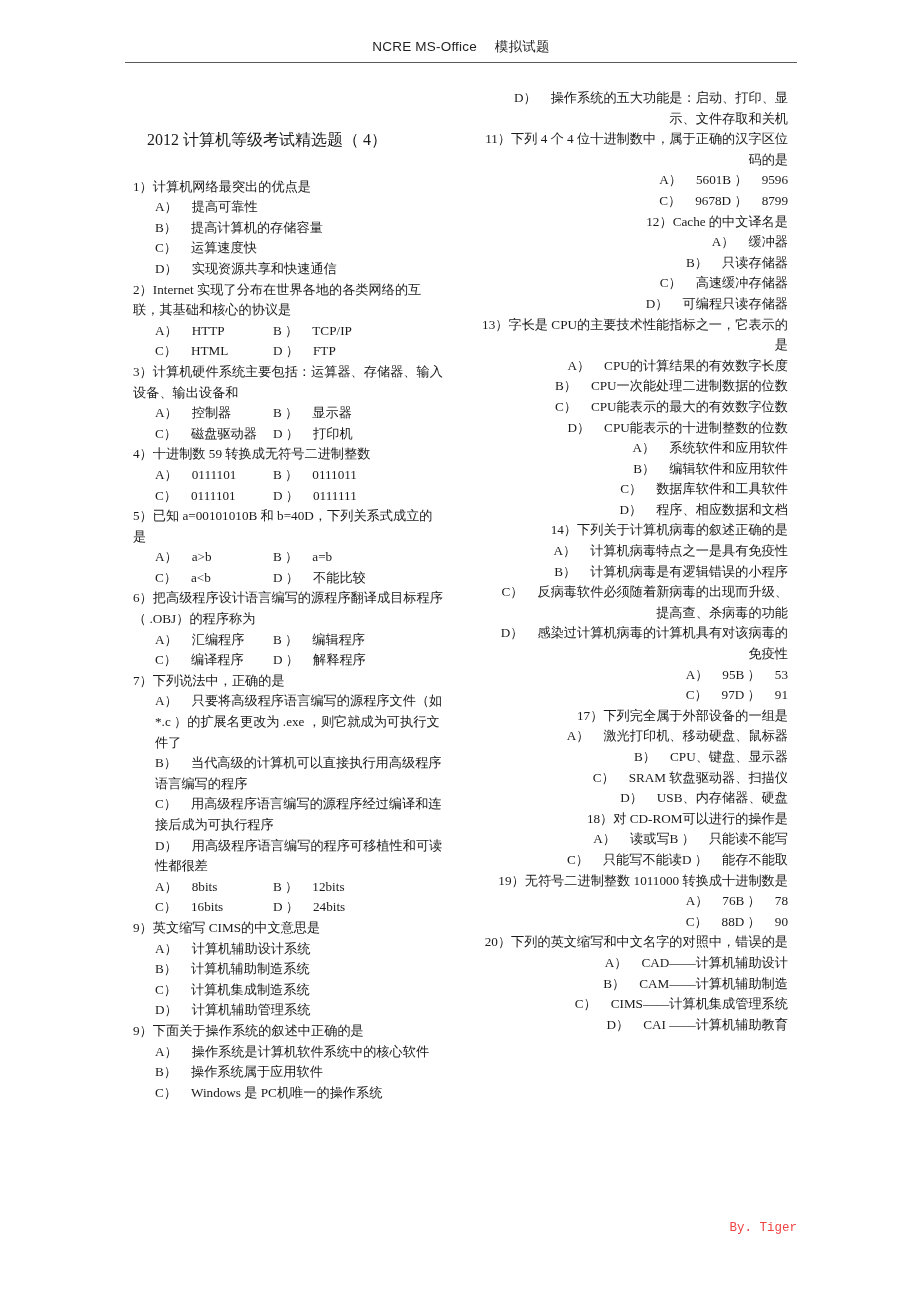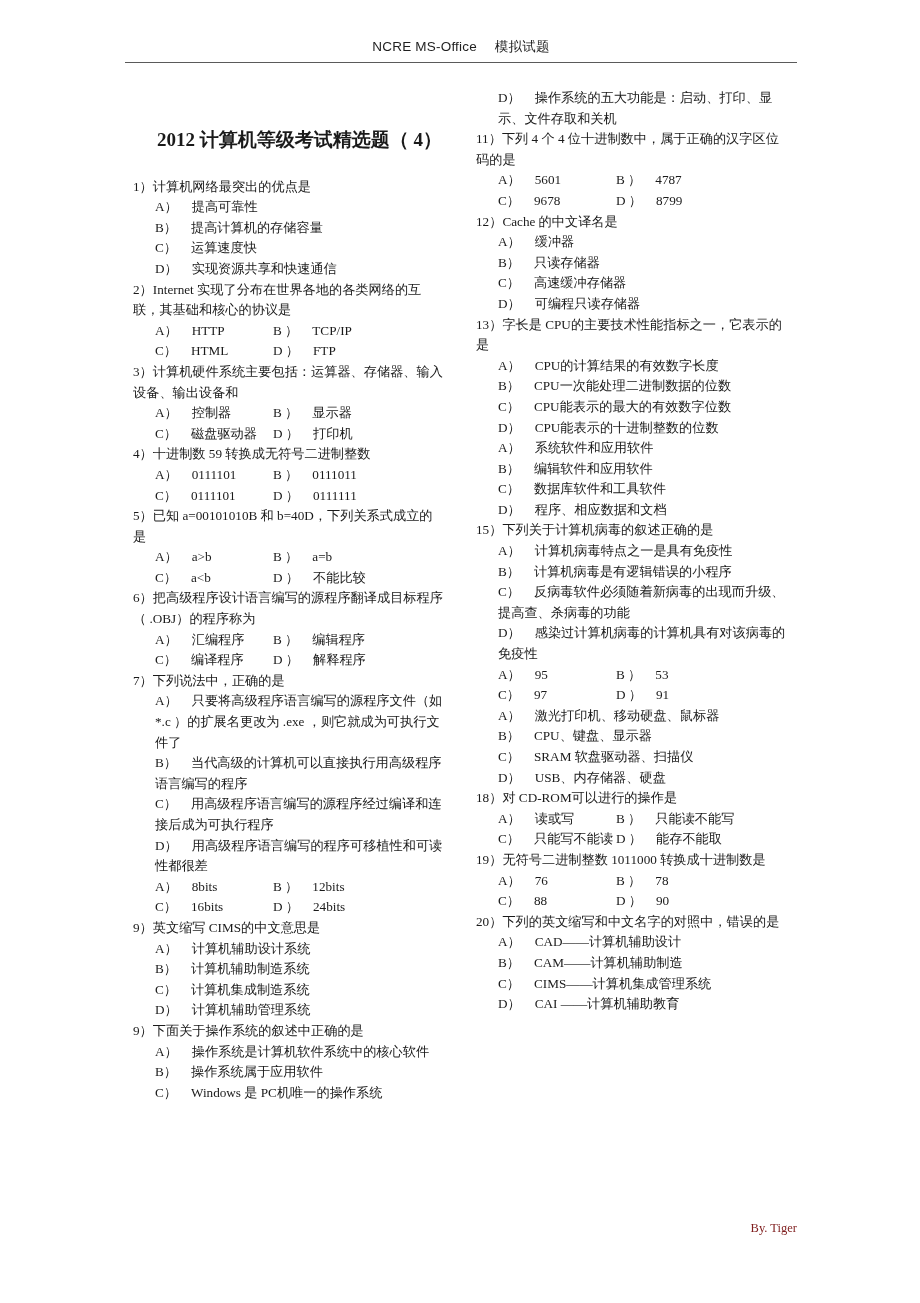--- a/index.html
+++ b/index.html
@@ -46,27 +46,26 @@
   }
   
   .col {
     position: absolute;
     top: 88px;
     width: 312px;
     font-size: 13.2px;
     line-height: 20.6px;
   }
   .col-left  { left: 133px; }
-  .col-right { left: 476px; }
+  .col-right { left: 476px; text-align: right; }
 
   .doc-title {
-    font-size: 19px;
-    margin: 42px 0 26px 24px;
+    font-size: 16px;
+    margin: 42px 0 26px 14px;
     white-space: nowrap;
-    font-weight: bold;
   }
 
   .q {
     margin: 0;
     text-indent: 0;
   }
   .q-stem {
     margin: 0;
     padding: 0;
   }
@@ -86,23 +85,23 @@
   }
   .row2 .c1 { display: inline-block; min-width: 118px; }
   .row2 .c2 { display: inline-block; }
 
   .footer {
     position: absolute;
     left: 0;
     top: 1221px;
     width: 797px;
     text-align: right;
-    font-family: Liberation Serif, serif;
+    font-family: Liberation Mono, monospace;
     font-size: 12.5px;
-    color: #7f1d1d;
+    color: #ef4444;
   }
 </style>
 </head>
 <body>
 
 <div class="page">
 
   <div class="header">
     <span class="en">NCRE MS-Office</span>
     <span class="cn">模拟试题</span>
@@ -171,21 +170,21 @@
       </div>
   </div>
 
   <div class="col col-right">
     <div id="right-lead">
         <div class="opt-wrap"><span class="lead">D）</span><span class="sp-m"> </span><span>操作系统的五大功能是：启动、打印、显示、文件存取和关机</span></div>
       </div>
     <div id="right-questions">
         <div class="q">
           <div class="q-stem"><span>11）</span><span>下列  4 个 4 位十进制数中，属于正确的汉字区位码的是</span></div>
-          <div class="row2"><span class="c1"><span class="lbl">A）</span><span class="sp-m"> </span><span>5601</span></span><span class="c2"><span class="lbl">B      ）</span><span class="sp-m"> </span><span>4787</span></span></div>
+          <div class="row2"><span class="c1"><span class="lbl">A）</span><span class="sp-m"> </span><span>5601</span></span><span class="c2"><span class="lbl">B      ）</span><span class="sp-m"> </span><span>9596</span></span></div>
           <div class="row2"><span class="c1"><span class="lbl">C）</span><span class="sp-m"> </span><span>9678</span></span><span class="c2"><span class="lbl">D      ）</span><span class="sp-m"> </span><span>8799</span></span></div>
         </div>
         <div class="q">
           <div class="q-stem"><span>12）</span><span>Cache 的中文译名是</span></div>
           <div class="opt-wrap"><span class="lead">A）</span><span class="sp-m"> </span><span>缓冲器</span></div>
           <div class="opt-wrap"><span class="lead">B）</span><span class="sp-m"> </span><span>只读存储器</span></div>
           <div class="opt-wrap"><span class="lead">C）</span><span class="sp-m"> </span><span>高速缓冲存储器</span></div>
           <div class="opt-wrap"><span class="lead">D）</span><span class="sp-m"> </span><span>可编程只读存储器</span></div>
         </div>
         <div class="q">
@@ -195,31 +194,32 @@
           <div class="opt-wrap"><span class="lead">C）</span><span class="sp-m"> </span><span>CPU能表示的最大的有效数字位数</span></div>
           <div class="opt-wrap"><span class="lead">D）</span><span class="sp-m"> </span><span>CPU能表示的十进制整数的位数</span></div>
         </div>
         <div class="q">
           <div class="opt-wrap"><span class="lead">A）</span><span class="sp-m"> </span><span>系统软件和应用软件</span></div>
           <div class="opt-wrap"><span class="lead">B）</span><span class="sp-m"> </span><span>编辑软件和应用软件</span></div>
           <div class="opt-wrap"><span class="lead">C）</span><span class="sp-m"> </span><span>数据库软件和工具软件</span></div>
           <div class="opt-wrap"><span class="lead">D）</span><span class="sp-m"> </span><span>程序、相应数据和文档</span></div>
         </div>
         <div class="q">
-          <div class="q-stem"><span>15）</span><span>下列关于计算机病毒的叙述正确的是</span></div>
+          <div class="q-stem"><span>14）</span><span>下列关于计算机病毒的叙述正确的是</span></div>
           <div class="opt-wrap"><span class="lead">A）</span><span class="sp-m"> </span><span>计算机病毒特点之一是具有免疫性</span></div>
           <div class="opt-wrap"><span class="lead">B）</span><span class="sp-m"> </span><span>计算机病毒是有逻辑错误的小程序</span></div>
           <div class="opt-wrap"><span class="lead">C）</span><span class="sp-m"> </span><span>反病毒软件必须随着新病毒的出现而升级、提高查、杀病毒的功能</span></div>
           <div class="opt-wrap"><span class="lead">D）</span><span class="sp-m"> </span><span>感染过计算机病毒的计算机具有对该病毒的免疫性</span></div>
         </div>
         <div class="q">
           <div class="row2"><span class="c1"><span class="lbl">A）</span><span class="sp-m"> </span><span>95</span></span><span class="c2"><span class="lbl">B      ）</span><span class="sp-m"> </span><span>53</span></span></div>
           <div class="row2"><span class="c1"><span class="lbl">C）</span><span class="sp-m"> </span><span>97</span></span><span class="c2"><span class="lbl">D      ）</span><span class="sp-m"> </span><span>91</span></span></div>
         </div>
         <div class="q">
+          <div class="q-stem"><span>17）</span><span>下列完全属于外部设备的一组是</span></div>
           <div class="opt-wrap"><span class="lead">A）</span><span class="sp-m"> </span><span>激光打印机、移动硬盘、鼠标器</span></div>
           <div class="opt-wrap"><span class="lead">B）</span><span class="sp-m"> </span><span>CPU、键盘、显示器</span></div>
           <div class="opt-wrap"><span class="lead">C）</span><span class="sp-m"> </span><span>SRAM 软盘驱动器、扫描仪</span></div>
           <div class="opt-wrap"><span class="lead">D）</span><span class="sp-m"> </span><span>USB、内存储器、硬盘</span></div>
         </div>
         <div class="q">
           <div class="q-stem"><span>18）</span><span>对  CD-ROM可以进行的操作是</span></div>
           <div class="row2"><span class="c1"><span class="lbl">A）</span><span class="sp-m"> </span><span>读或写</span></span><span class="c2"><span class="lbl">B    ）</span><span class="sp-m"> </span><span>只能读不能写</span></span></div>
           <div class="row2"><span class="c1"><span class="lbl">C）</span><span class="sp-m"> </span><span>只能写不能读</span></span><span class="c2"><span class="lbl">D ）</span><span class="sp-m"> </span><span>能存不能取</span></span></div>
         </div>

